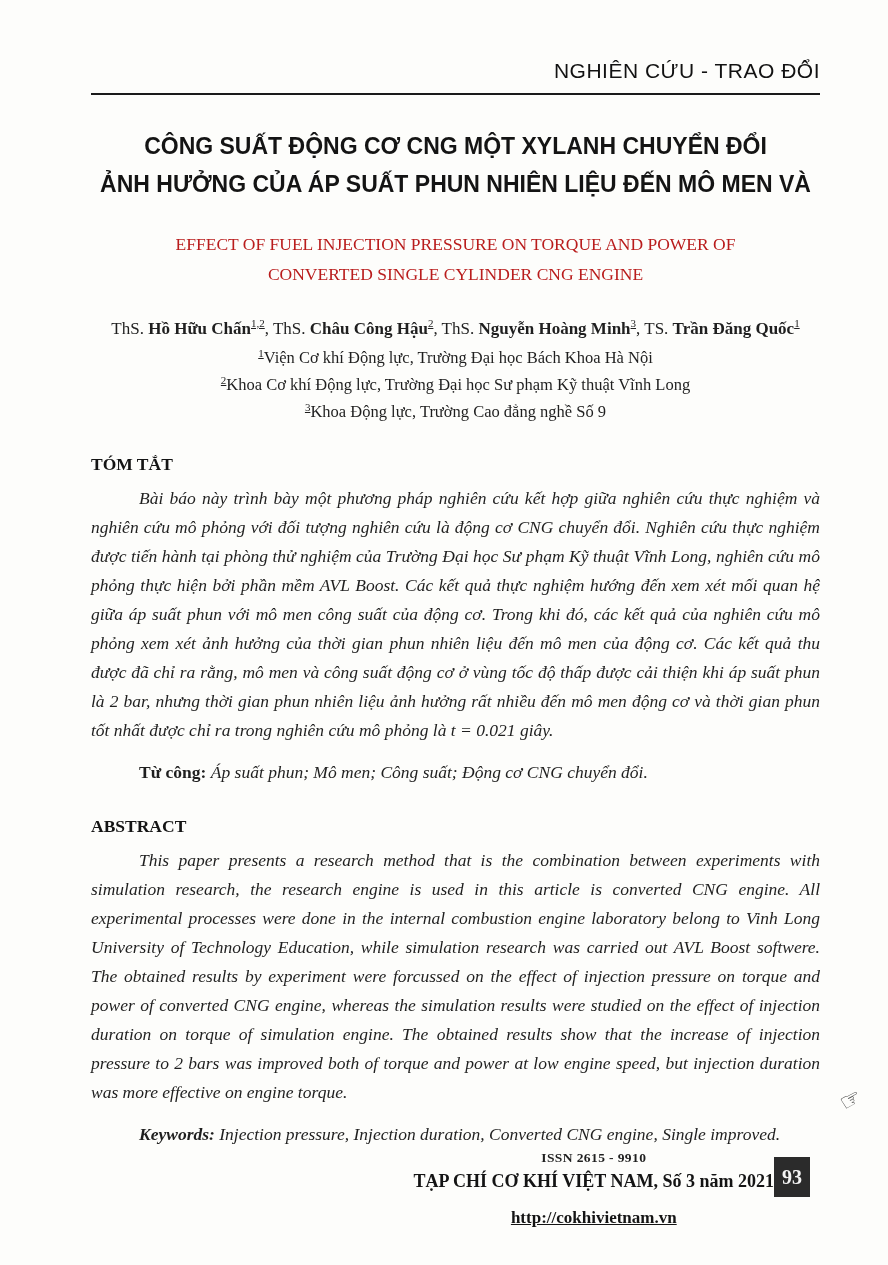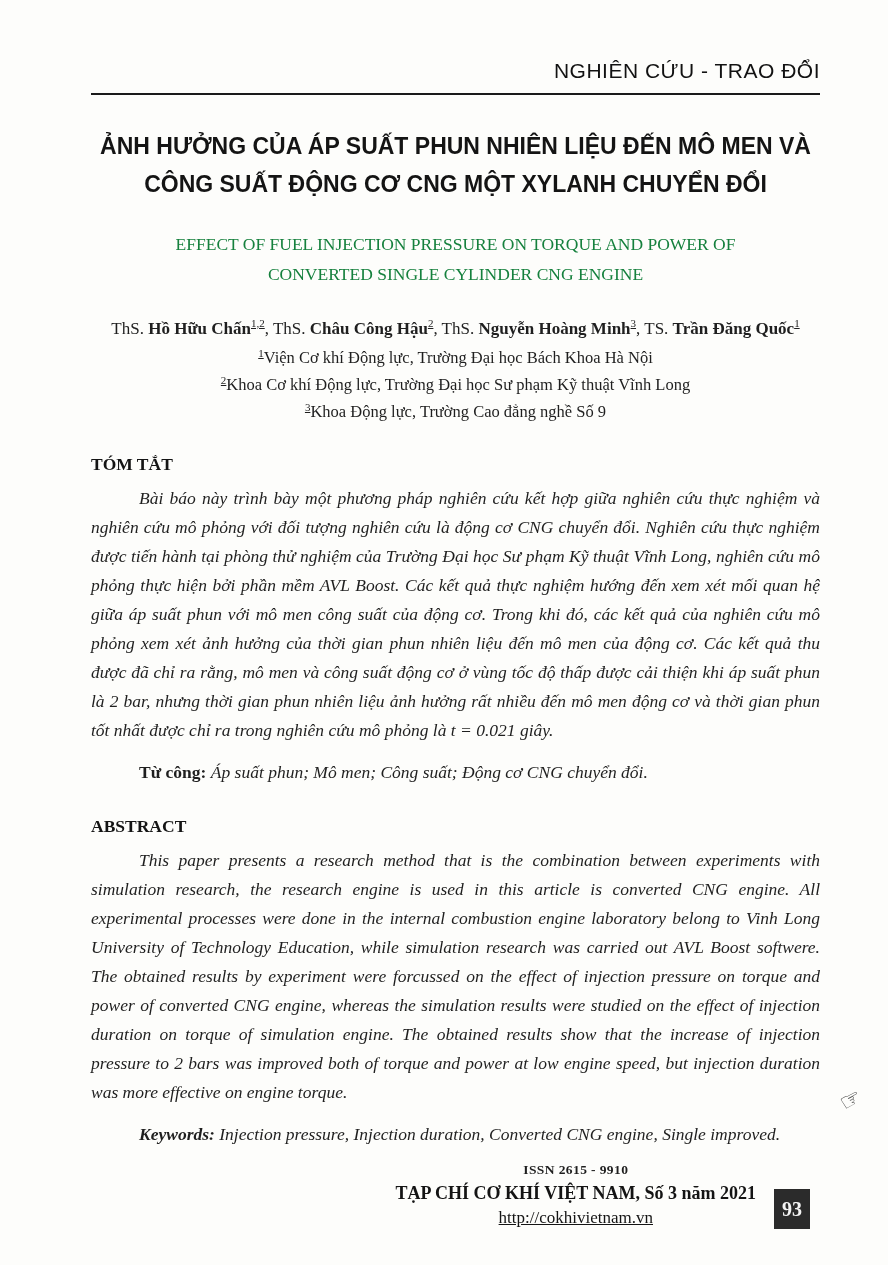--- a/index.html
+++ b/index.html
@@ -42,21 +42,21 @@
     line-height: 38px;
     color: #141414;
   }
   .title-vi .tline, .title-en .tline { display: block; }
   .title-en {
     margin: 26px 0 0 0;
     text-align: center;
     font-weight: normal;
     font-size: 17.5px;
     line-height: 30px;
-    color: #15803d;
+    color: #b91c1c;
   }
   
   .authors {
     margin: 28px 0 0 0;
     text-align: center;
     font-size: 17px;
     line-height: 24px;
   }
   .authors b { font-weight: bold; }
   sup { font-size: 11px; line-height: 0; text-decoration: underline; }
@@ -100,42 +100,41 @@
     font-size: 24px;
     color: #3a3a3a;
     transform: rotate(-28deg);
   }
   
   .footer {
     position: absolute;
     right: 78px;
     bottom: 36px;
     display: flex;
-    align-items: flex-end;
-    gap: 18px;
+    align-items: flex-start;
   }
   .footer-text { text-align: center; }
   .footer-issn {
     font-weight: bold;
     font-size: 13.5px;
     line-height: 18px;
     letter-spacing: 0.4px;
   }
   .footer-journal {
     font-weight: bold;
     font-size: 18px;
     line-height: 25px;
     margin-top: 2px;
     color: #141414;
   }
   .footer-url {
-    font-weight: normal;
+    font-weight: bold;
     font-size: 17px;
     line-height: 23px;
-    margin-top: 0;
+    margin-top: 12px;
     text-decoration: underline;
     color: #141414;
     cursor: pointer;
   }
   .page-num {
     width: 36px;
     height: 40px;
     margin-top: 8px;
     background: #2b2b2b;
     color: #f4f4f4;
@@ -149,22 +148,22 @@
 <body>
 
 <div class="page">
 
   <div class="page-header">
     <div class="header-label">NGHIÊN CỨU - TRAO ĐỔI</div>
     <hr class="header-rule">
   </div>
 
   <h1 class="title-vi">
+      <span class="tline">CÔNG SUẤT ĐỘNG CƠ CNG MỘT XYLANH CHUYỂN ĐỔI</span>
       <span class="tline">ẢNH HƯỞNG CỦA ÁP SUẤT PHUN NHIÊN LIỆU ĐẾN MÔ MEN VÀ</span>
-      <span class="tline">CÔNG SUẤT ĐỘNG CƠ CNG MỘT XYLANH CHUYỂN ĐỔI</span>
     </h1>
 
   <h2 class="title-en">
       <span class="tline">EFFECT OF FUEL INJECTION PRESSURE ON TORQUE AND POWER OF</span>
       <span class="tline">CONVERTED SINGLE CYLINDER CNG ENGINE</span>
     </h2>
 
   <p class="authors"><span>ThS. </span><b>Hồ Hữu Chấn</b><sup>1,2</sup><span>, </span><span>ThS. </span><b>Châu Công Hậu</b><sup>2</sup><span>, </span><span>ThS. </span><b>Nguyễn Hoàng Minh</b><sup>3</sup><span>, </span><span>TS. </span><b>Trần Đăng Quốc</b><sup>1</sup></p>
 
   <div class="affiliations">

